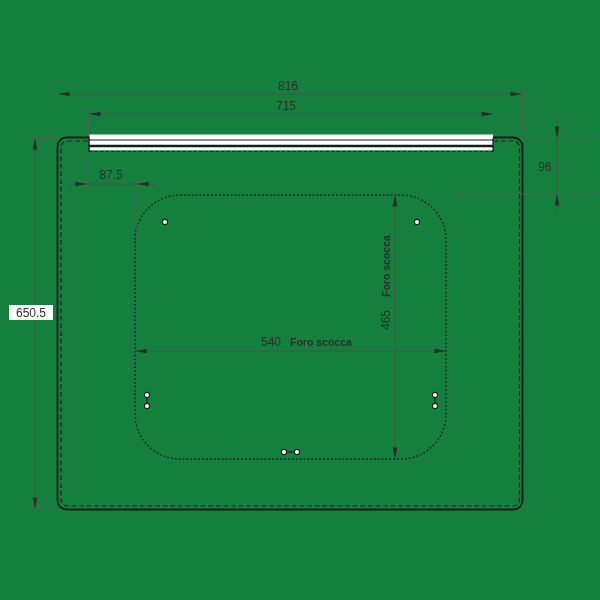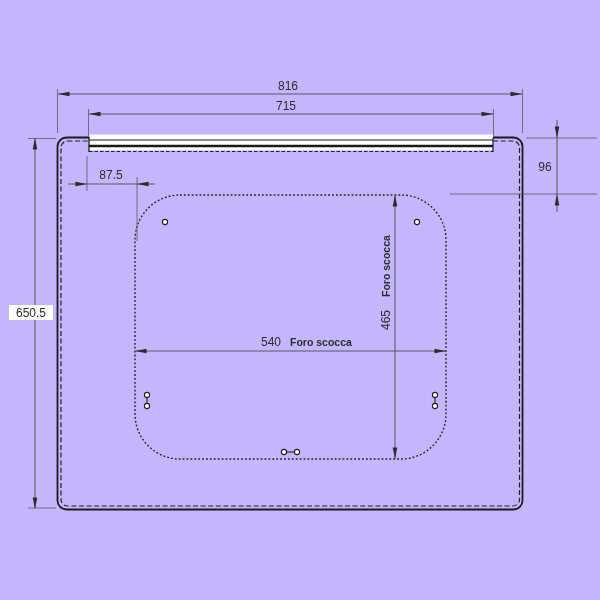--- a/index.html
+++ b/index.html
@@ -7,21 +7,21 @@
     padding: 0;
     background: #ffffff;
     width: 600px;
     height: 600px;
     font-family: "Liberation Sans", sans-serif;
   }
   .stage {
     position: relative;
     width: 600px;
     height: 600px;
-    background: #c4b5fd;
+    background: #15803d;
     overflow: hidden;
   }
   svg { display: block; }
   .outline       { stroke: #1a1a1a; fill: none; }
   .outline-thick { stroke: #1a1a1a; fill: none; }
   .dashed-inner  { stroke: #222222; fill: none; stroke-dasharray: 5 2.6; }
   .band-dash     { stroke: #222222; fill: none; stroke-dasharray: 3.5 2; }
   .cutout-dash   { stroke: #222222; fill: none; stroke-dasharray: 1.8 2.1; }
   .dimline       { stroke: #4f4f4f; stroke-width: 0.9; fill: none; }
   .extline       { stroke: #5a5a5a; stroke-width: 0.8; fill: none; }

